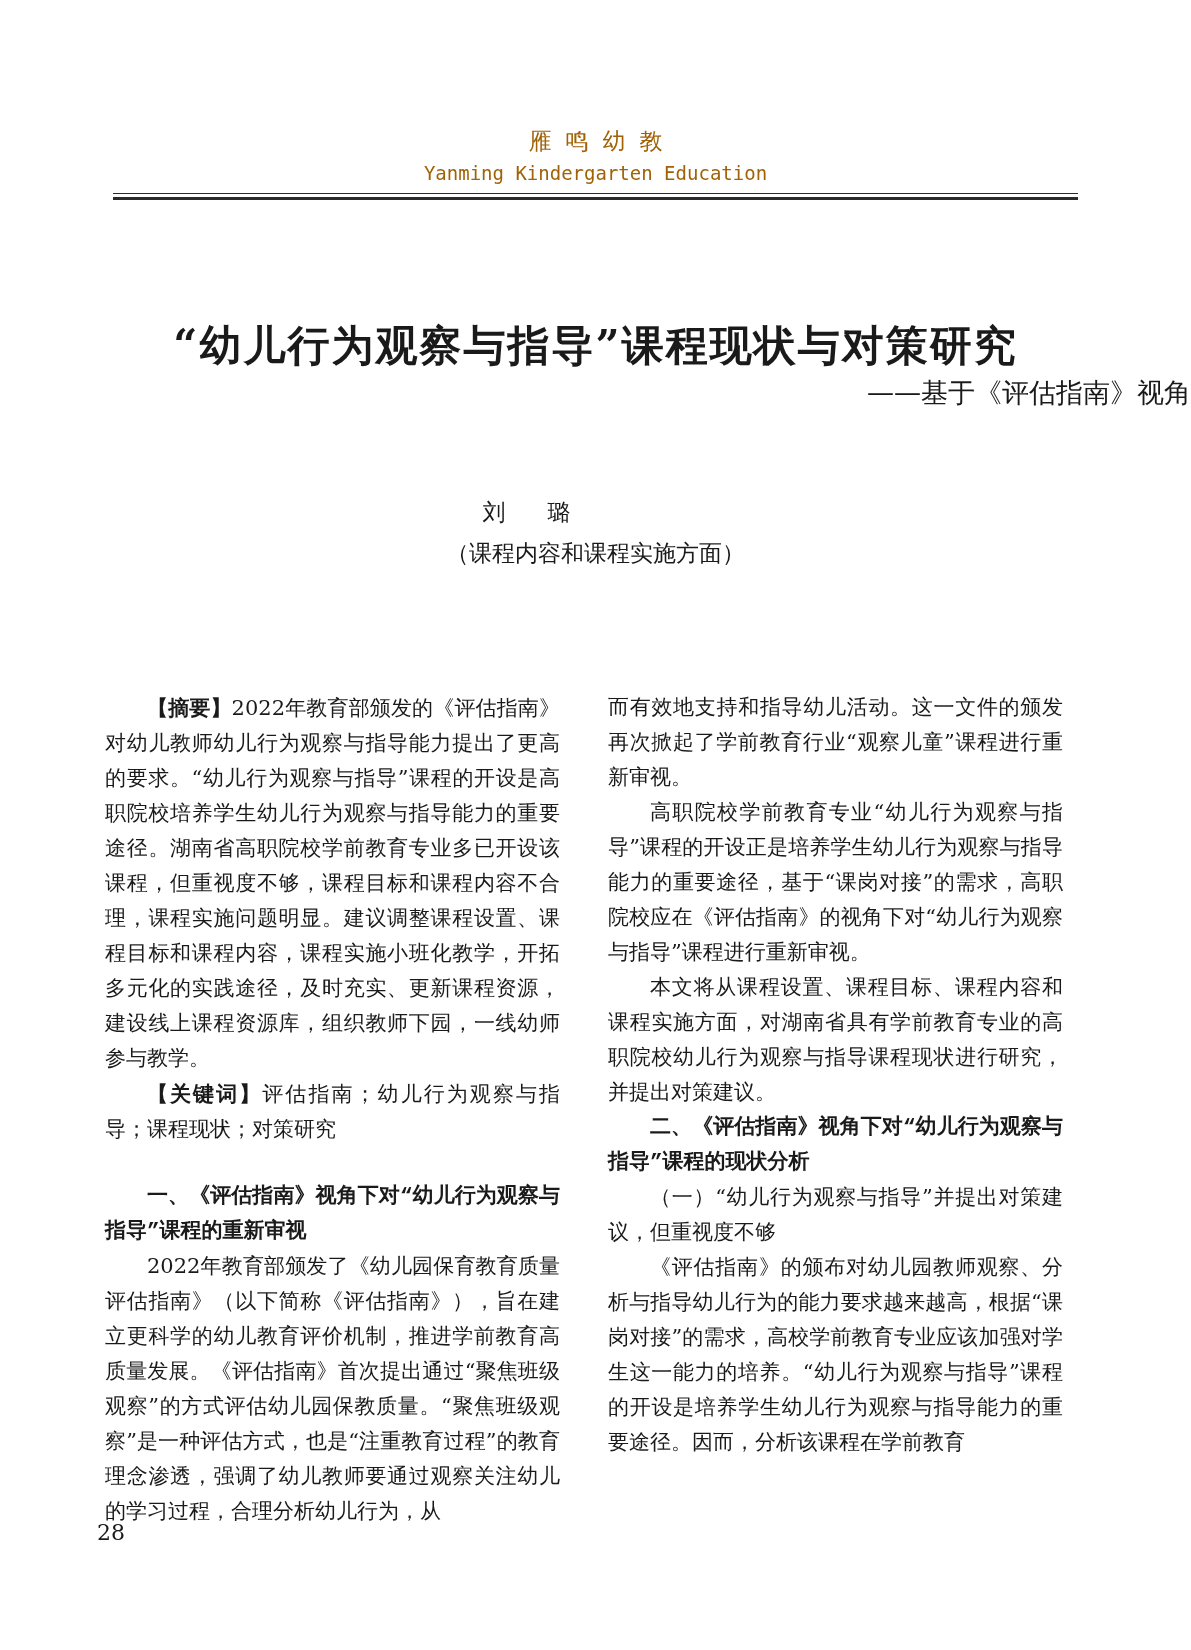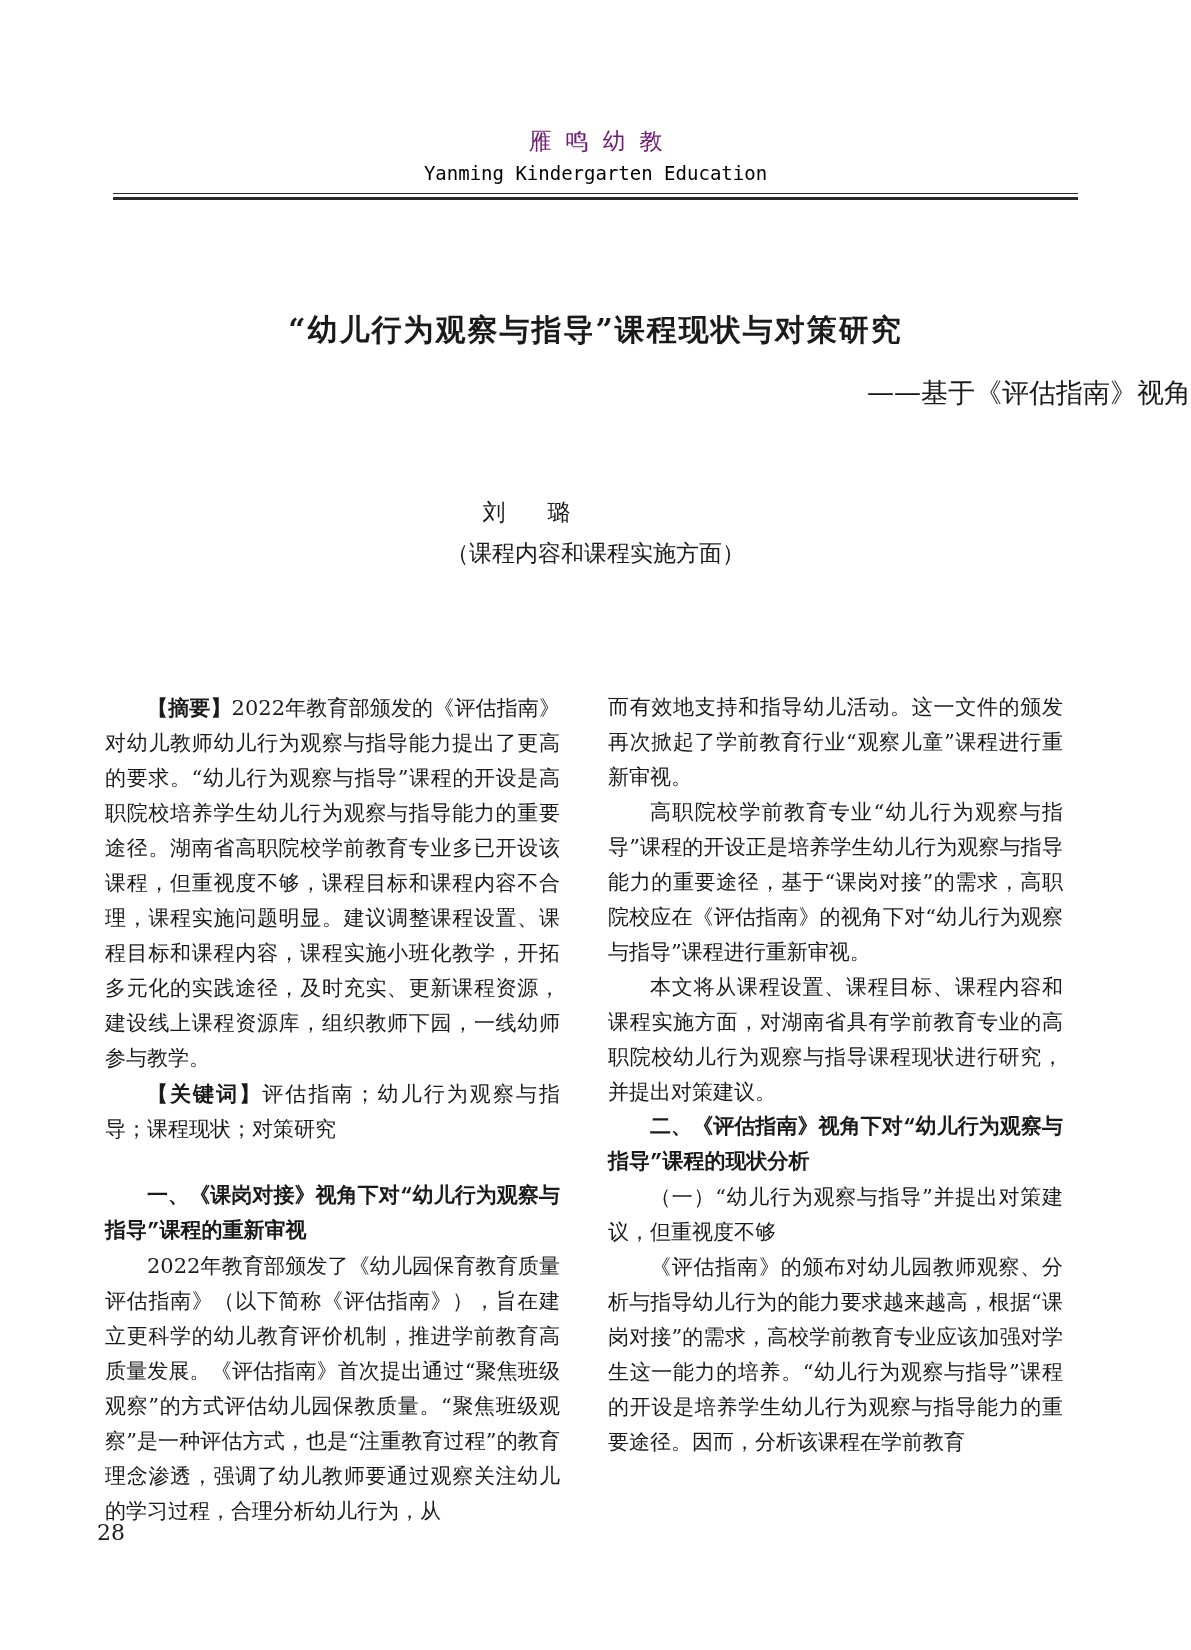--- a/index.html
+++ b/index.html
@@ -3,26 +3,26 @@
 <meta charset="utf-8">
 <style>
   html,body { margin:0; padding:0; background:#e8e8e8; }
   .page {
     position:relative; width:1191px; height:1650px; margin:0 auto;
     background:#ffffff; color:#1a1a1a; overflow:hidden;
     font-family:"DejaVu Serif", serif;
   }
   
   .hdr { position:absolute; top:0; left:113px; width:965px; text-align:center; }
-  .hdr-cn { margin-top:126px; font-size:23px; letter-spacing:14px; padding-left:14px; color:#701a75; }
-  .hdr-en { margin-top:5px; font-size:19px; font-family:"DejaVu Sans Mono", monospace; color:#000000; }
+  .hdr-cn { margin-top:126px; font-size:23px; letter-spacing:14px; padding-left:14px; color:#a16207; }
+  .hdr-en { margin-top:5px; font-size:19px; font-family:"DejaVu Sans Mono", monospace; color:#a16207; }
   .double-rule { margin-top:9px; height:3px; border-top:1.5px solid #2b2b2b; border-bottom:3px solid #2b2b2b; }
   
   .title { position:absolute; top:290px; left:60px; width:1071px; text-align:center;
-           font-size:30px; font-weight:bold; letter-spacing:2px; }
+           font-size:42px; font-weight:bold; letter-spacing:2px; }
   .subtitle { position:absolute; top:375px; left:0; width:1191px; text-align:right; font-size:27px; }
   .author { position:absolute; top:497px; left:0; width:1053px; text-align:center; font-size:23px; }
   .author span { display:inline-block; }
   .author span + span { margin-left:42px; }
   .affiliation { position:absolute; top:538px; left:0; width:1191px; text-align:center; font-size:23px; }
   
   .columns { position:absolute; top:690px; left:105px; width:958px; display:flex; gap:48px; }
   .col { width:463px; font-size:21px; line-height:35px; text-align:justify; }
   .col p { margin:0; text-indent:2em; }
   .col p.cont { text-indent:0; }
@@ -49,21 +49,21 @@
   <div class="author">
     <span>刘</span><span>璐</span>
   </div>
   <div class="affiliation">（课程内容和课程实施方面）</div>
 
   <main class="columns">
 
     <section class="col">
       <p><span class="b-label">【摘要】</span><span>2022年教育部颁发的《评估指南》对幼儿教师幼儿行为观察与指导能力提出了更高的要求。“幼儿行为观察与指导”课程的开设是高职院校培养学生幼儿行为观察与指导能力的重要途径。湖南省高职院校学前教育专业多已开设该课程，但重视度不够，课程目标和课程内容不合理，课程实施问题明显。建议调整课程设置、课程目标和课程内容，课程实施小班化教学，开拓多元化的实践途径，及时充实、更新课程资源，建设线上课程资源库，组织教师下园，一线幼师参与教学。</span></p>
       <p><span class="b-label">【关键词】</span><span>评估指南；幼儿行为观察与指导；课程现状；对策研究</span></p>
-      <p class="sec-heading mt-gap">一、《课岗对接》视角下对“幼儿行为观察与指导”课程的重新审视</p>
+      <p class="sec-heading mt-gap">一、《评估指南》视角下对“幼儿行为观察与指导”课程的重新审视</p>
       <p>2022年教育部颁发了《幼儿园保育教育质量评估指南》（以下简称《评估指南》），旨在建立更科学的幼儿教育评价机制，推进学前教育高质量发展。《评估指南》首次提出通过“聚焦班级观察”的方式评估幼儿园保教质量。“聚焦班级观察”是一种评估方式，也是“注重教育过程”的教育理念渗透，强调了幼儿教师要通过观察关注幼儿的学习过程，合理分析幼儿行为，从</p>
     </section>
 
     <section class="col">
       <p class="cont">而有效地支持和指导幼儿活动。这一文件的颁发再次掀起了学前教育行业“观察儿童”课程进行重新审视。</p>
       <p>高职院校学前教育专业“幼儿行为观察与指导”课程的开设正是培养学生幼儿行为观察与指导能力的重要途径，基于“课岗对接”的需求，高职院校应在《评估指南》的视角下对“幼儿行为观察与指导”课程进行重新审视。</p>
       <p>本文将从课程设置、课程目标、课程内容和课程实施方面，对湖南省具有学前教育专业的高职院校幼儿行为观察与指导课程现状进行研究，并提出对策建议。</p>
       <p class="sec-heading">二、《评估指南》视角下对“幼儿行为观察与指导”课程的现状分析</p>
       <p>（一）“幼儿行为观察与指导”并提出对策建议，但重视度不够</p>
       <p>《评估指南》的颁布对幼儿园教师观察、分析与指导幼儿行为的能力要求越来越高，根据“课岗对接”的需求，高校学前教育专业应该加强对学生这一能力的培养。“幼儿行为观察与指导”课程的开设是培养学生幼儿行为观察与指导能力的重要途径。因而，分析该课程在学前教育</p>

